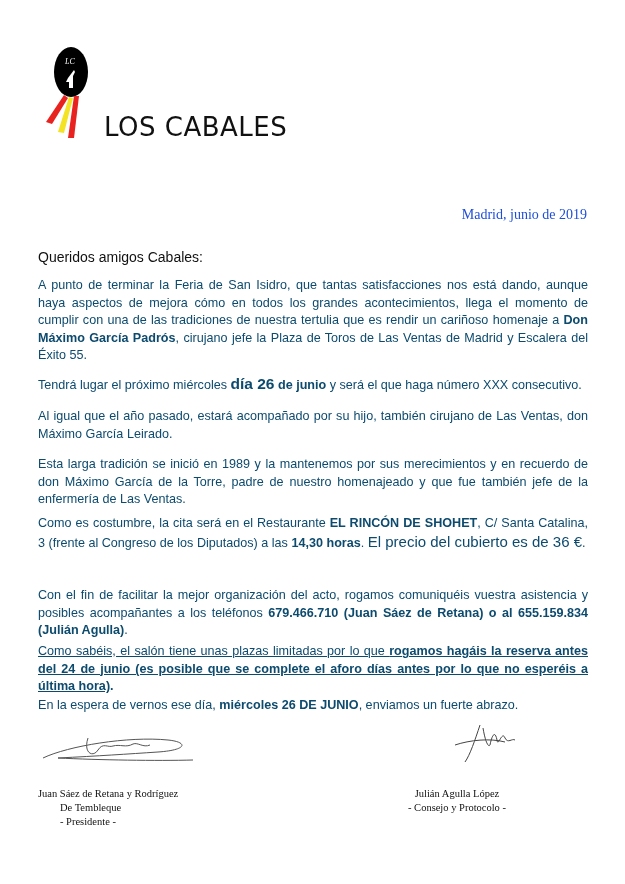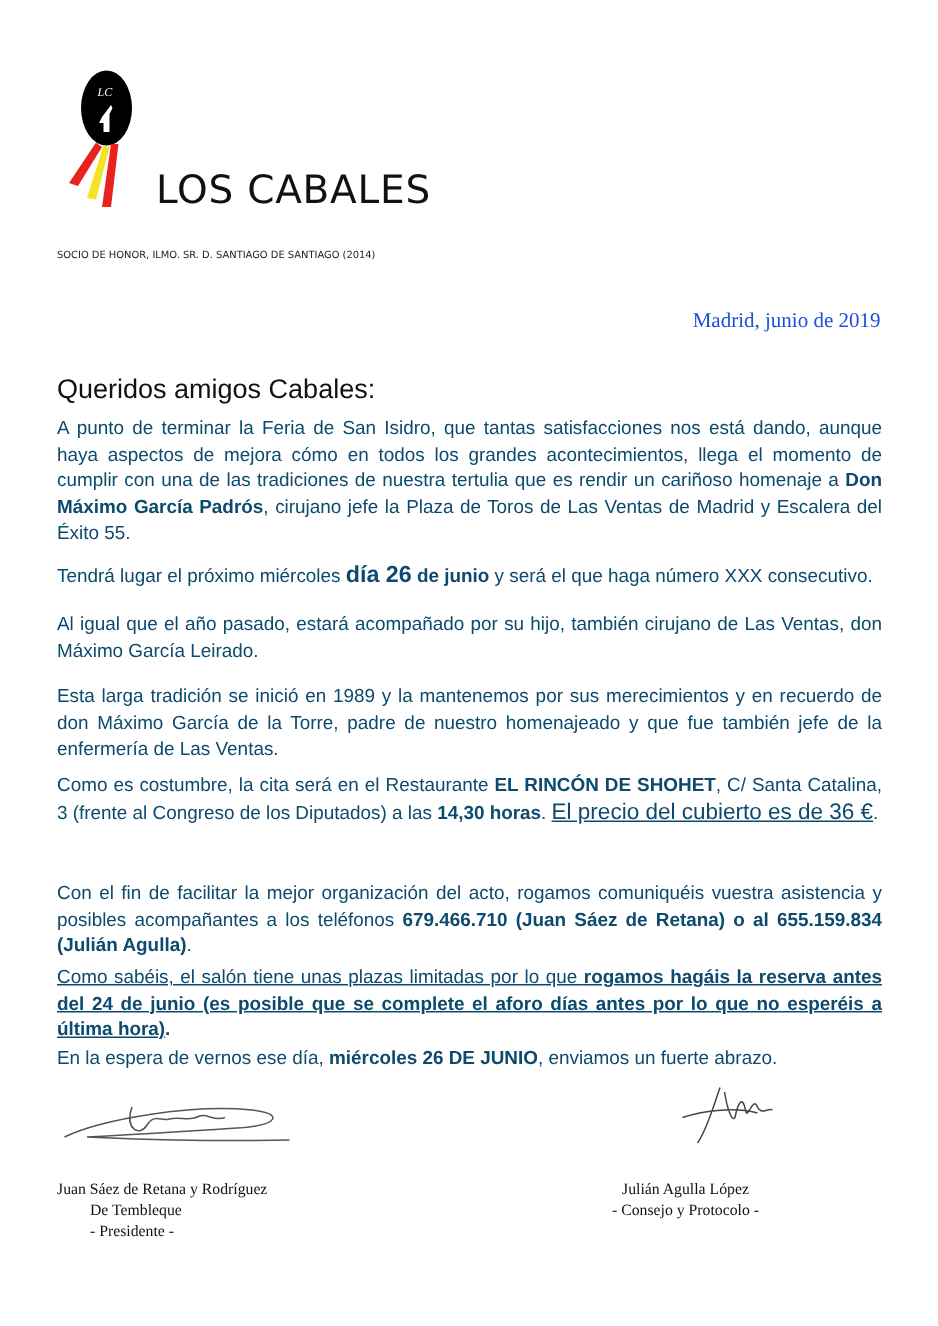--- a/index.html
+++ b/index.html
@@ -14,38 +14,38 @@
       position: absolute; left: 38px; top: 166px;
       font-family: "DejaVu Sans", sans-serif; font-size: 6.6px; line-height: 8.6px;
       color: #222; margin: 0; padding: 0; list-style: none;
     }
     .date {
       position: absolute; right: 38px; top: 207px;
       font-family: "Liberation Serif", serif; font-size: 14px; color: #1d4ed8;
     }
     .greeting {
       position: absolute; left: 38px; top: 249px;
-      font-family: "Liberation Sans", sans-serif; font-size: 18px; color: #111;
+      font-family: "Liberation Sans", sans-serif; font-size: 14px; color: #111;
     }
     .body-text {
       position: absolute; left: 38px; width: 550px;
       font-family: "Liberation Sans", sans-serif; font-size: 12.6px; line-height: 17.5px;
       color: #0c4a6e; text-align: justify; margin: 0;
     }
     .p1 { top: 277px; }
     .p2 { top: 375px; }
     .p3 { top: 408px; }
     .p4 { top: 456px; }
     .p5 { top: 515px; }
     .p6 { top: 587px; }
     .p7 { top: 643px; }
     .p8 { top: 697px; }
     b { font-weight: bold; }
     .big-bold { font-size: 15.5px; font-weight: bold; }
-    .price { font-size: 15px; text-decoration: underline; }
+    .price { font-size: 15px; }
     .u { text-decoration: underline; }
     .sig-left { position: absolute; left: 38px; top: 728px; width: 160px; height: 40px; }
     .sig-right { position: absolute; left: 450px; top: 720px; width: 70px; height: 45px; }
     .signer {
       position: absolute; font-family: "Liberation Serif", serif; font-size: 10.5px; line-height: 14px; color: #111;
     }
     .signer-left { left: 38px; top: 787px; }
     .signer-left .l2 { padding-left: 22px; }
     .signer-left .l3 { padding-left: 22px; }
     .signer-right { left: 408px; top: 787px; text-align: center; }
@@ -58,21 +58,20 @@
   <text x="27" y="24" font-family="Liberation Serif, serif" font-size="8" font-style="italic" fill="#fff">LC</text>
   <path d="M33 34 l3 -4 l1 2 l-2 4 l0 12 l-4 0 l0 -6 l-3 0 l2 -4 z" fill="#fff"></path>
   <path d="M26 55 L8 82 L14 84 L30 58 Z" fill="#e8221f"></path>
   <path d="M31 57 L20 92 L26 93 L35 58 Z" fill="#f4e224"></path>
   <path d="M36 56 L30 98 L36 98 L41 56 Z" fill="#e8221f"></path>
 </svg>
 
 <h1 class="org-title">LOS CABALES</h1>
 
 <ul class="honors">
-  <li>SOCIO DE HONOR, ILMO. SR. D. SANTIAGO DE SANTIAGO (2014)</li>
 </ul>
 
 <div class="date">Madrid,  junio de 2019</div>
 
 <div class="greeting">Queridos amigos Cabales:</div>
 
 <p class="body-text p1"><span>A punto de terminar la Feria de San Isidro, que tantas satisfacciones nos está dando, aunque haya aspectos de mejora cómo en todos los grandes acontecimientos, llega el momento de cumplir con una de las tradiciones de nuestra tertulia que es rendir un cariñoso homenaje a </span><b>Don Máximo García Padrós</b><span>, cirujano jefe la Plaza de Toros de Las Ventas de Madrid y Escalera del Éxito 55.</span></p>
 
 <p class="body-text p2"><span>Tendrá lugar el próximo miércoles </span><span class="big-bold">día 26</span><b> de junio</b><span> y será el que haga número XXX consecutivo.</span></p>
 

